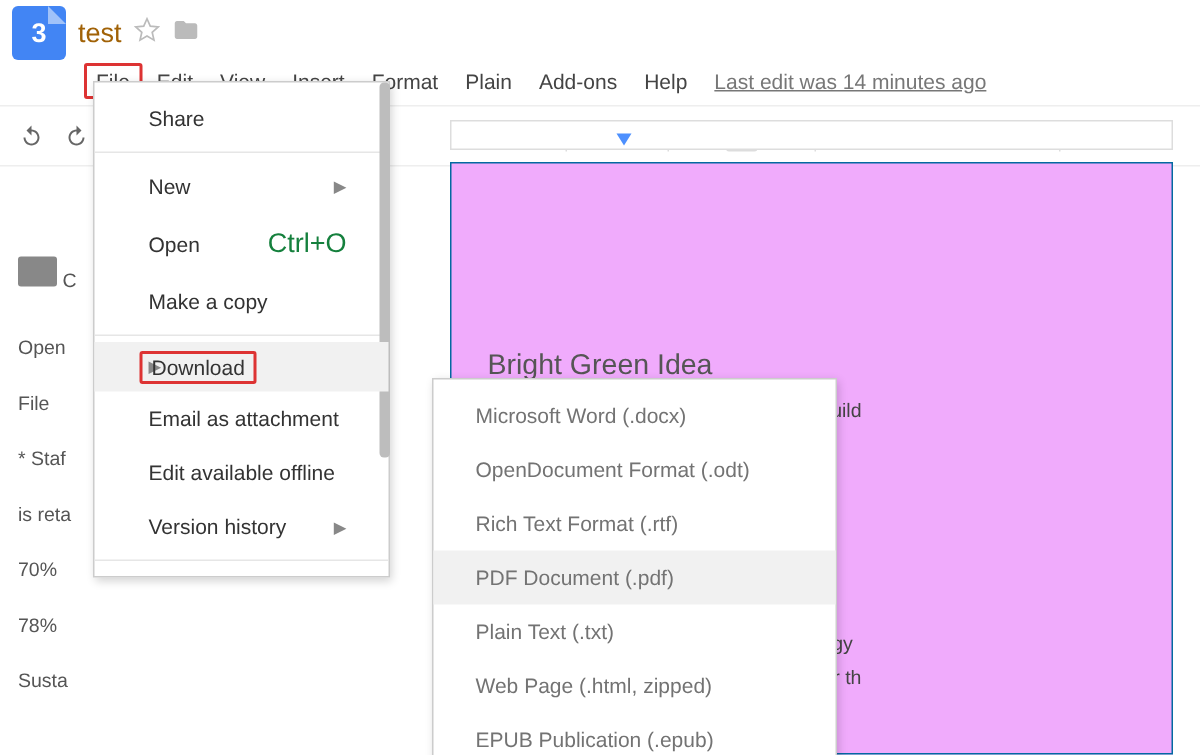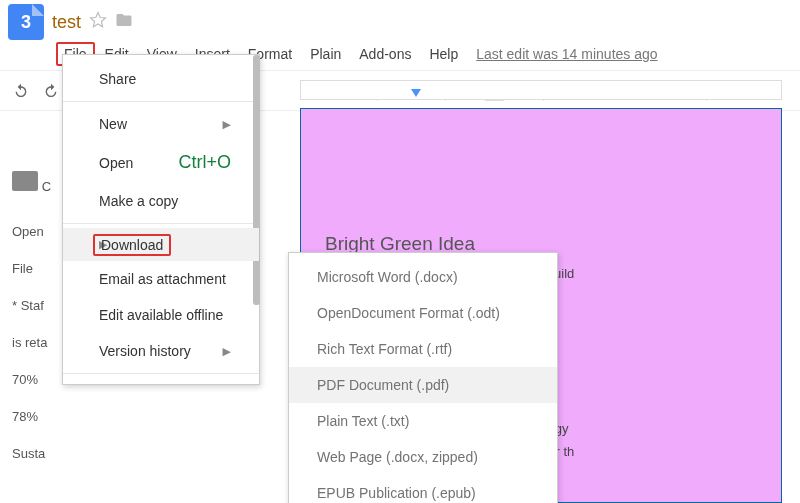--- a/index.html
+++ b/index.html
@@ -204,16 +204,16 @@
     </div>
 </div>
 
 <div class="sub-menu">
   <div id="sub-menu-items">
       <div class="sitem">Microsoft Word (.docx)</div>
       <div class="sitem">OpenDocument Format (.odt)</div>
       <div class="sitem">Rich Text Format (.rtf)</div>
       <div class="sitem hover">PDF Document (.pdf)</div>
       <div class="sitem">Plain Text (.txt)</div>
-      <div class="sitem">Web Page (.docx, zipped)</div>
+      <div class="sitem">Web Page (.html, zipped)</div>
       <div class="sitem">EPUB Publication (.epub)</div>
     </div>
 </div>
 
 </body></html>

